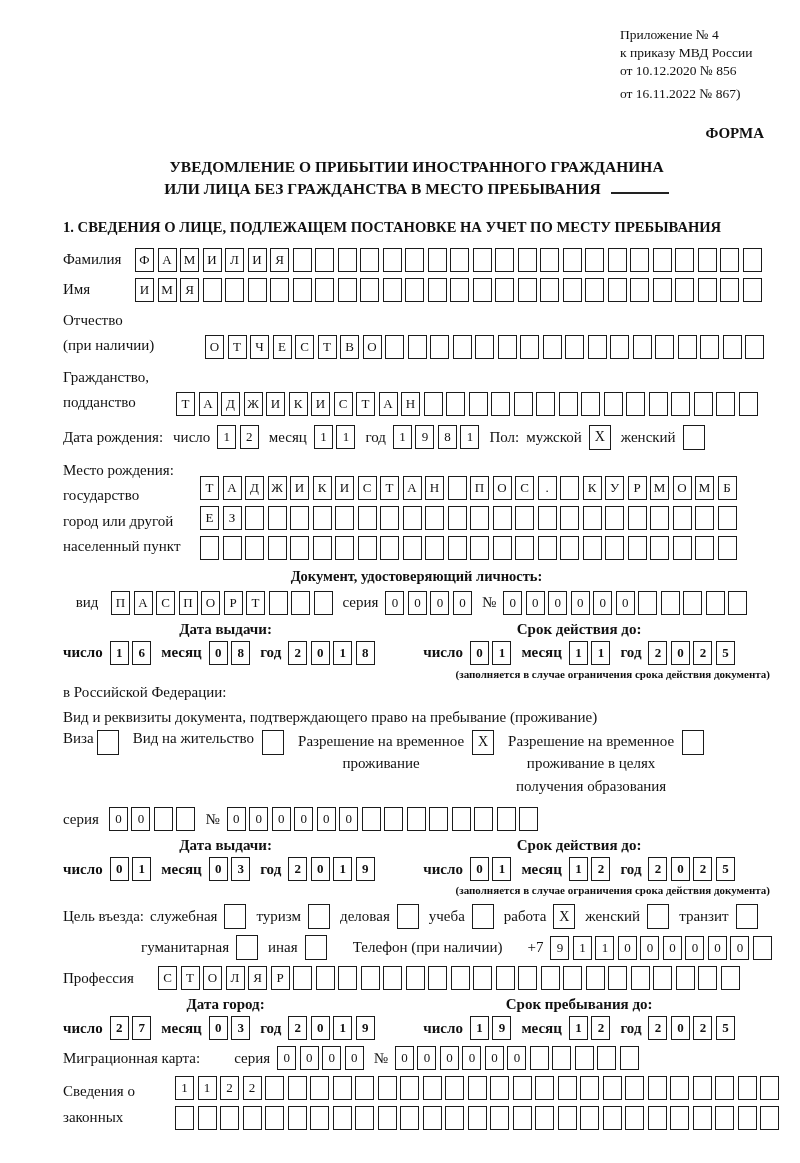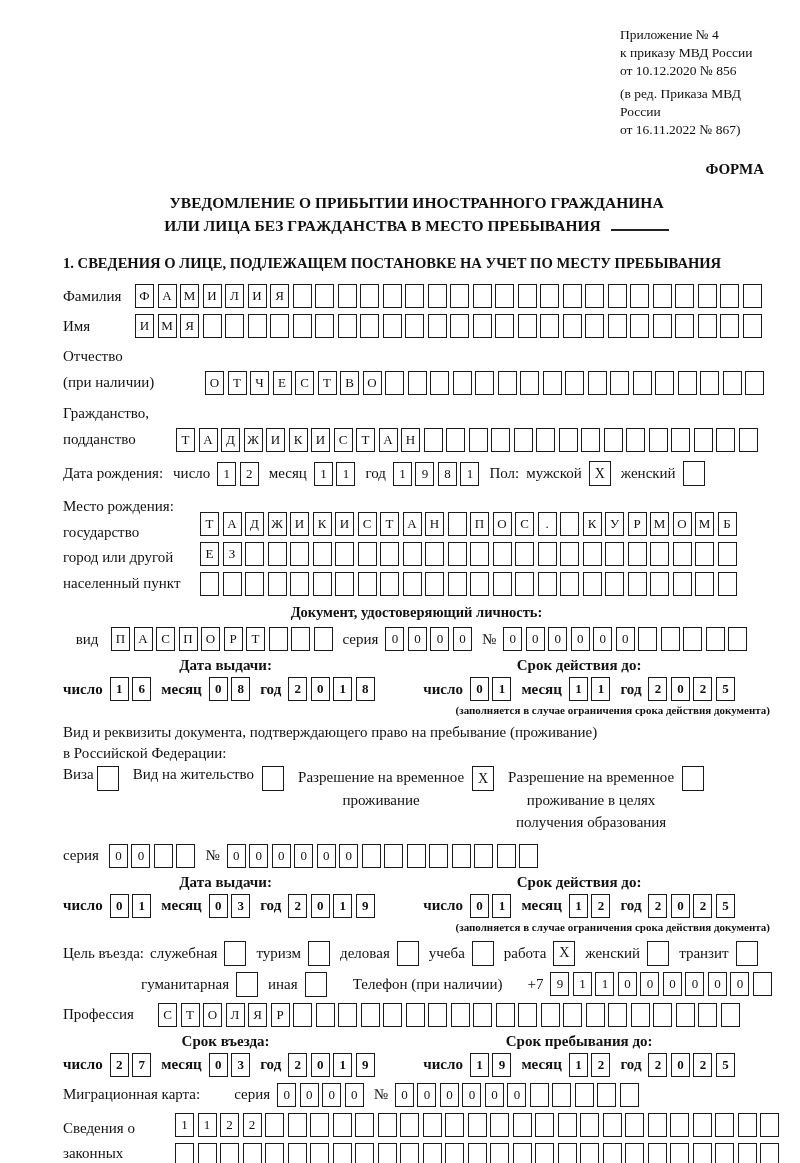--- a/index.html
+++ b/index.html
@@ -56,21 +56,20 @@
 </head>
 <body>
 
 <div class="page">
 
   <div class="appendix">
     <div>Приложение № 4</div>
     <div>к приказу МВД России</div>
     <div>от 10.12.2020 № 856</div>
     <div class="gap"></div>
-    <div>(в ред. Приказа МВД России</div>
     <div>от 16.11.2022 № 867)</div>
   </div>
 
   <div class="form-label">ФОРМА</div>
 
   <div class="title">
     <div>УВЕДОМЛЕНИЕ О ПРИБЫТИИ ИНОСТРАННОГО ГРАЖДАНИНА</div>
     <div><span>ИЛИ ЛИЦА БЕЗ ГРАЖДАНСТВА В МЕСТО ПРЕБЫВАНИЯ</span><span class="blank-line"></span></div>
   </div>
 
@@ -414,22 +413,22 @@
             <span class="cell">2</span>
             <span class="cell">0</span>
             <span class="cell">2</span>
             <span class="cell">5</span>
           </span>
       </div>
       <div class="date-note">(заполняется в случае ограничения срока действия документа)</div>
     </div>
   </div>
 
+  <div class="plain" style="margin-top:4px;">в Российской Федерации:</div>
   <div class="plain">Вид и реквизиты документа, подтверждающего право на пребывание (проживание)</div>
-  <div class="plain" style="margin-top:4px;">в Российской Федерации:</div>
 
   <div class="visa-row">
     <span class="txt">Виза</span>
     <span class="cbx" style="margin-left:3px;"></span>
     <span class="txt">Вид на жительство</span>
     <span class="cbx"></span>
     <span class="multiline">
       <span>Разрешение на временное</span><br>
       <span>проживание</span>
     </span>
@@ -583,21 +582,21 @@
         <span class="cell"></span>
         <span class="cell"></span>
         <span class="cell"></span>
         <span class="cell"></span>
         <span class="cell"></span>
       </span>
   </div>
 
   <div class="dates">
     <div class="date-col left">
-      <div class="date-title">Срок въезда:</div>
+      <div class="date-title">Дата город:</div>
       <div class="date-row">
         <span class="sublbl first">число</span>
         <span class="cells">
             <span class="cell">2</span>
             <span class="cell">7</span>
           </span>
         <span class="sublbl">месяц</span>
         <span class="cells">
             <span class="cell">0</span>
             <span class="cell">3</span>

